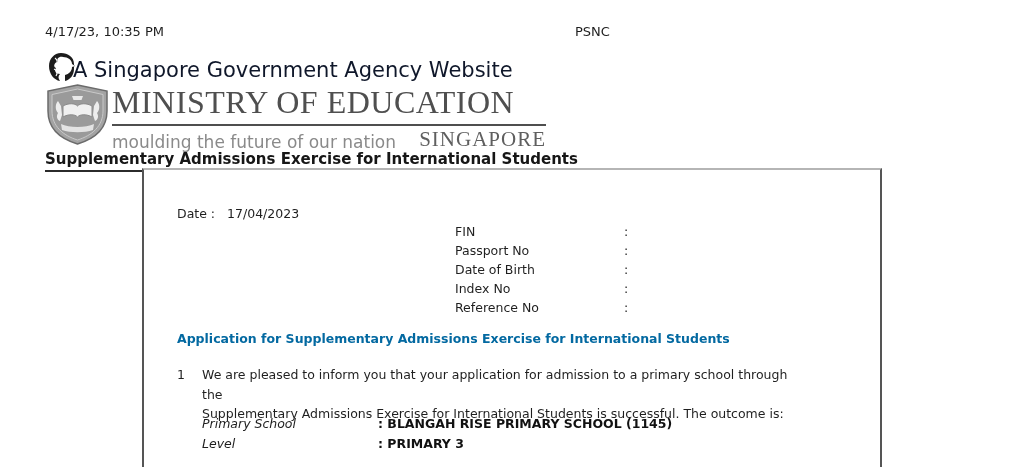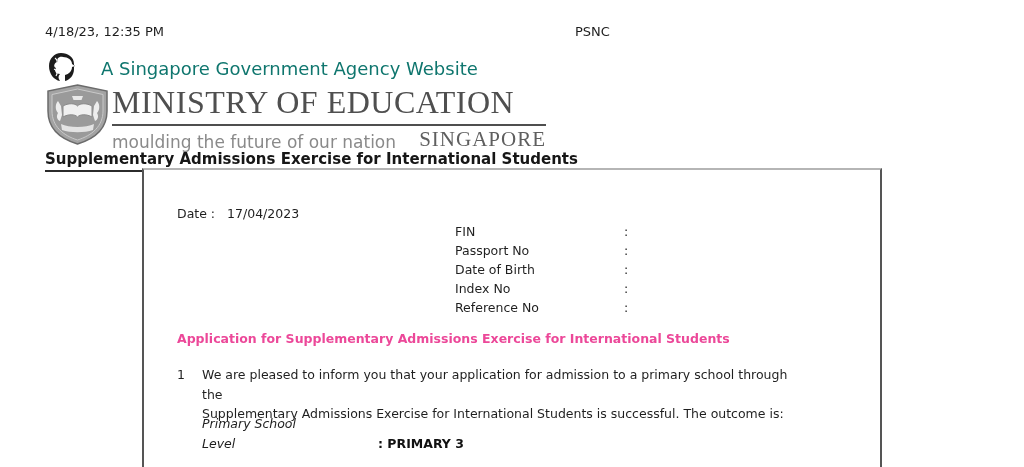--- a/index.html
+++ b/index.html
@@ -19,22 +19,22 @@
     font-size: 13px; color: #1e1e1e; white-space: nowrap;
   }
   .print-title {
     position: absolute; left: 575px; top: 24px;
     font-size: 13px; color: #1e1e1e; white-space: nowrap;
   }
 
   
   .merlion { position: absolute; left: 48px; top: 52px; width: 28px; height: 30px; }
   .gov-banner-label {
-    position: absolute; left: 101px; top: 58px;
-    font-size: 18px; color: #0f766e; white-space: nowrap;
+    position: absolute; left: 73px; top: 58px;
+    font-size: 21px; color: #0f172a; white-space: nowrap;
   }
 
   
   .crest { position: absolute; left: 45px; top: 84px; width: 65px; height: 61px; }
   .moe-block { position: absolute; left: 112px; top: 86px; width: 434px; }
   .moe-name {
     font-family: "Liberation Serif", "DejaVu Serif", serif;
     font-size: 32px; line-height: 1.0; color: #4f4f4f;
     letter-spacing: 0.5px; white-space: nowrap;
     border-bottom: 2px solid #4f4f4f; padding-bottom: 6px;
@@ -71,38 +71,38 @@
   .date-line { position: absolute; left: 33px; top: 19px; white-space: nowrap; margin-top: 17px; }
   .date-line .date-value { margin-left: 12px; }
 
   .particulars { position: absolute; left: 311px; top: 52px; }
   .particular-row { display: flex; height: 19px; line-height: 19px; }
   .particular-row .p-label { width: 169px; white-space: nowrap; }
   .particular-row .p-colon { white-space: pre; }
 
   .subject {
     position: absolute; left: 33px; top: 161px;
-    font-weight: bold; color: #ec4899; white-space: nowrap;
+    font-weight: bold; color: #0369a1; white-space: nowrap;
   }
 
   .para { position: absolute; left: 33px; top: 195px; }
   .para-num { position: absolute; left: 0; top: 0; line-height: 19.5px; }
   .para-text { margin-left: 25px; width: 600px; line-height: 19.5px; }
 
   .outcome { position: absolute; left: 58px; top: 244px; }
   .outcome-row { display: flex; height: 20px; line-height: 20px; }
   .outcome-row .o-label { width: 176px; white-space: nowrap; font-style: italic; }
   .outcome-row .o-value { font-weight: bold; color: #111111; white-space: nowrap; }
 </style>
 </head>
 <body>
 
 <div class="stage">
 
-  <div class="print-datetime">4/18/23, 12:35 PM</div>
+  <div class="print-datetime">4/17/23, 10:35 PM</div>
   <div class="print-title">PSNC</div>
 
   <svg class="merlion" viewBox="0 0 28 30">
     <path d="M26 12 C26 5 20 1 13 1 C6 1 1 7 1 14 C1 22 6 28 12 29 C10 26 10 24 12 22 C8 22 6 19 8 16 C5 15 6 10 10 10 C8 7 11 4 15 5 C20 5 24 8 24 12 L27 14 L24 15 C24 19 21 22 17 23 L17 29 C22 28 26 23 26 17 Z" fill="#1c1c1c"></path>
     <circle cx="19" cy="11" r="1.3" fill="#ffffff"></circle>
     <path d="M7 6 C10 8 10 12 7 14 M6 17 C9 18 10 21 8 24" stroke="#ffffff" stroke-width="1.2" fill="none"></path>
   </svg>
   <div class="gov-banner-label">A Singapore Government Agency Website</div>
 
   <svg class="crest" viewBox="0 0 65 61">
@@ -159,20 +159,21 @@
       <span class="para-num">1</span>
       <div class="para-text">
         <div>We are pleased to inform you that your application for admission to a primary school through the</div>
         <div>Supplementary Admissions Exercise for International Students is successful. The outcome is:</div>
       </div>
     </div>
 
     <div class="outcome">
       <div class="outcome-row">
         <span class="o-label">Primary School</span>
+          <span class="o-value">: BLANGAH RISE PRIMARY SCHOOL (1145)</span>
       </div>
       <div class="outcome-row">
         <span class="o-label">Level</span>
           <span class="o-value">: PRIMARY 3</span>
       </div>
     </div>
 
   </div>
 </div>
 

